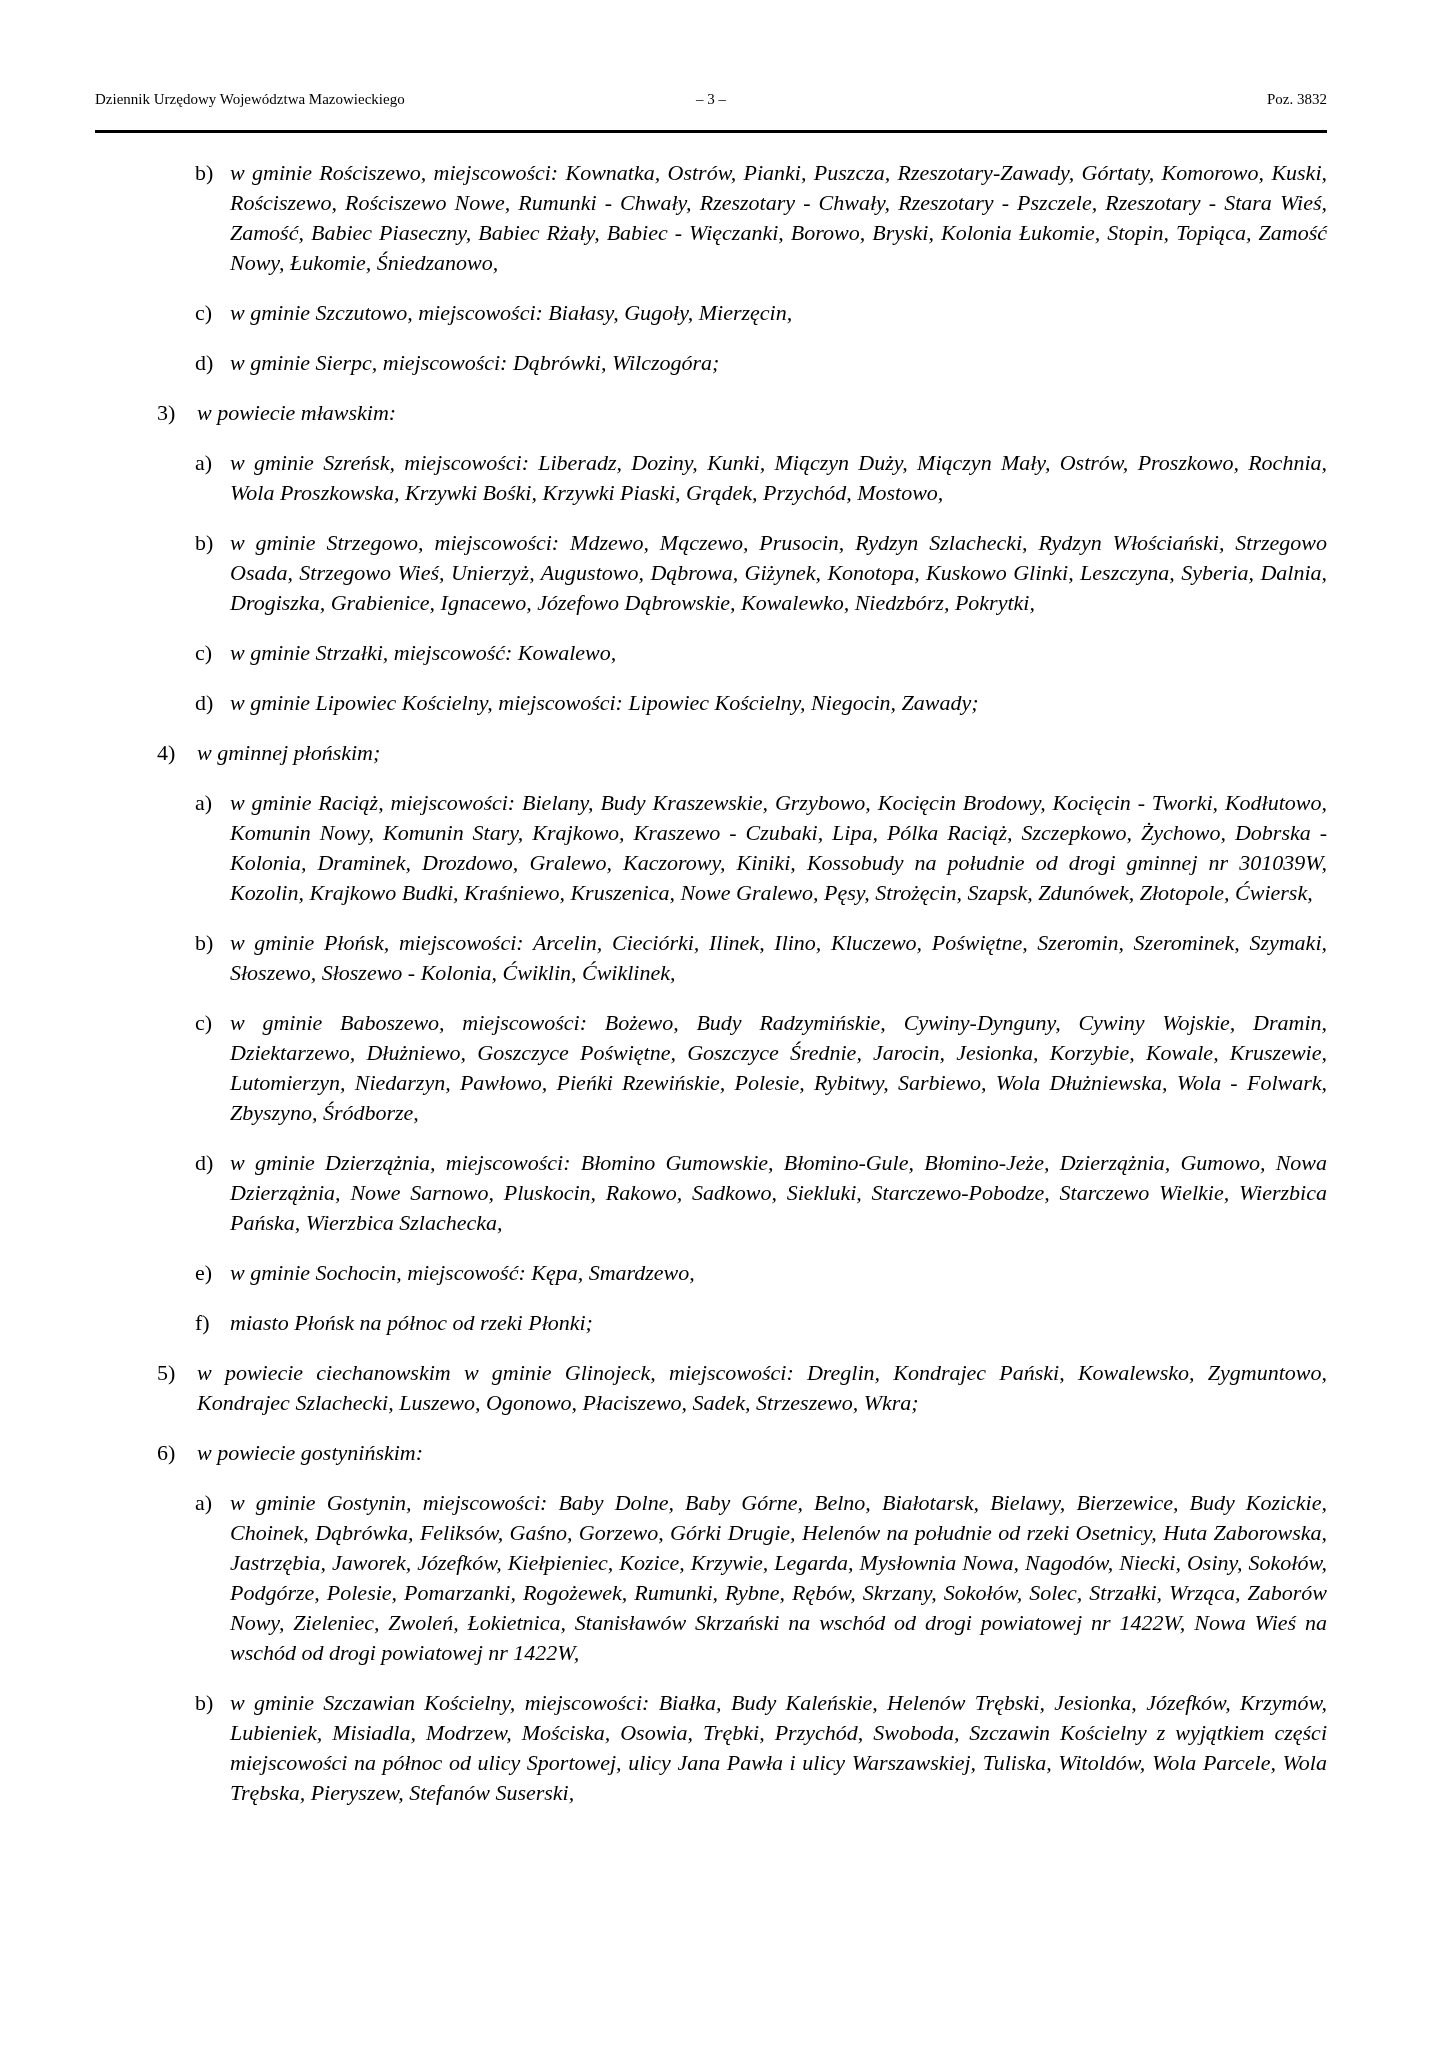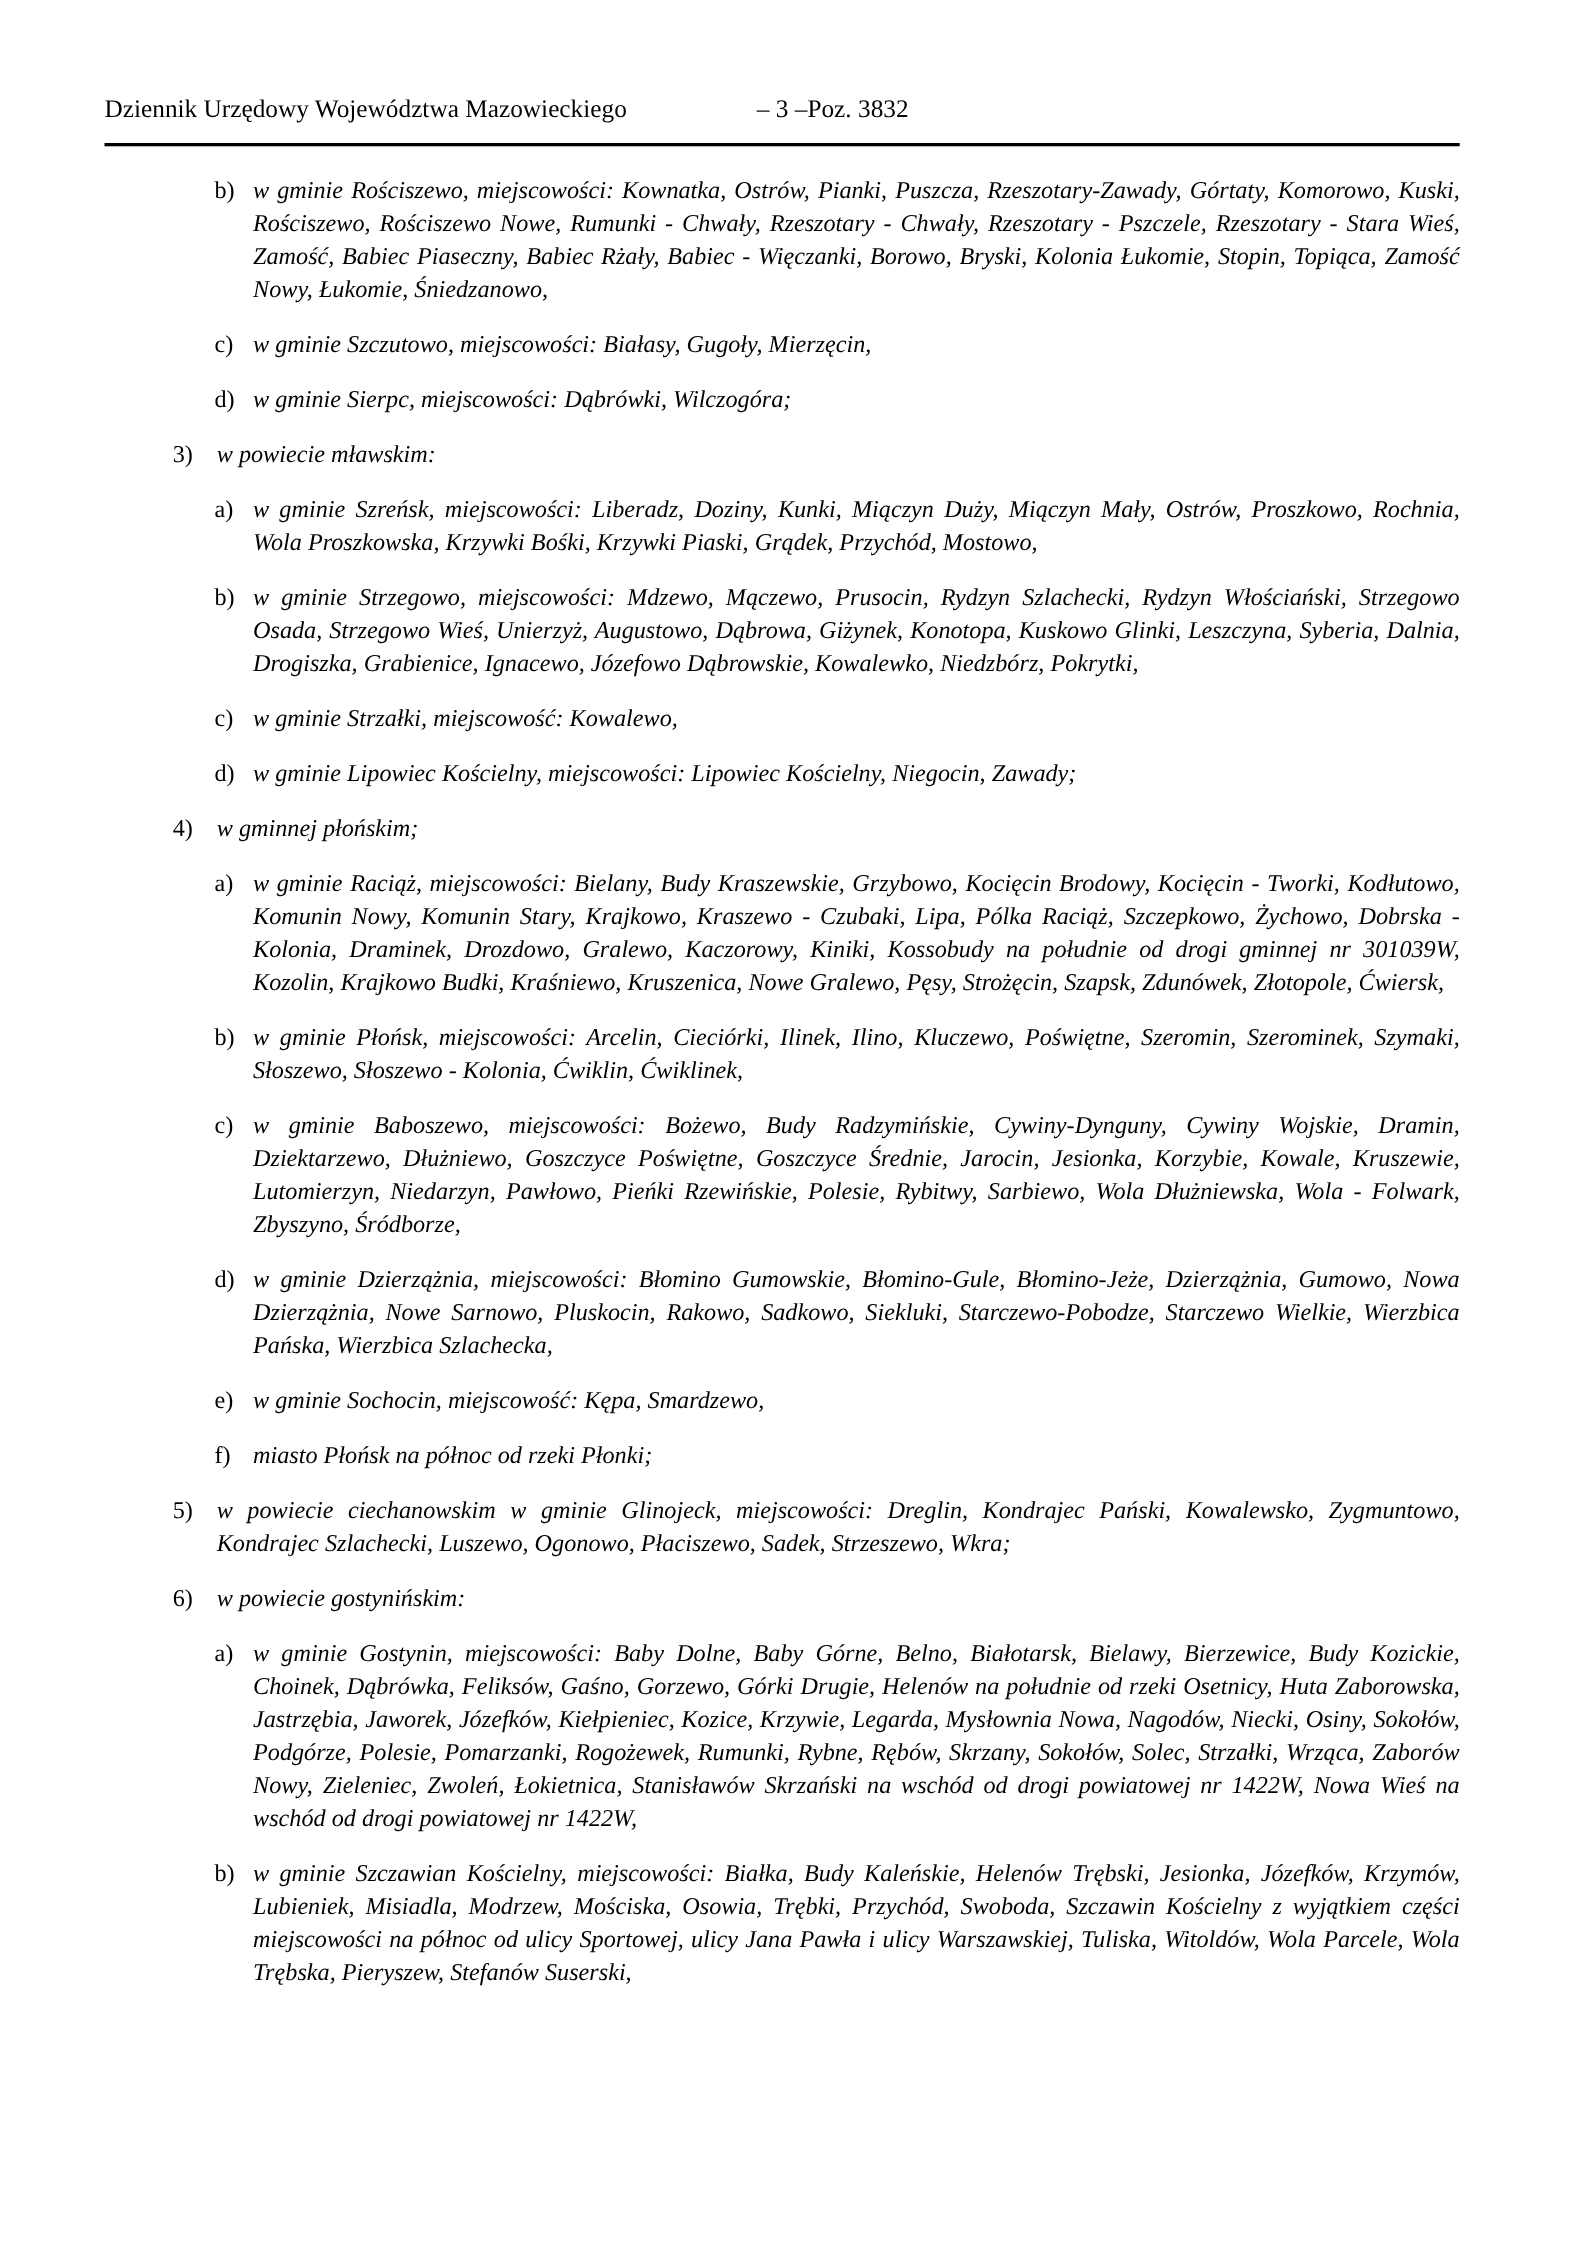--- a/index.html
+++ b/index.html
@@ -16,26 +16,26 @@
     font-family: "Liberation Serif", "DejaVu Serif", serif;
     overflow: hidden;
   }
   .running-header {
     position: absolute;
     top: 86px;
     left: 95px;
     width: 1232px;
     display: flex;
     align-items: baseline;
-    font-size: 23px;
+    font-size: 15px;
     line-height: 26px;
   }
   .running-header .left  { flex: 1; text-align: left; }
   .running-header .mid   { flex: 0 0 auto; text-align: center; }
-  .running-header .right { flex: 1; text-align: left; }
+  .running-header .right { flex: 1; text-align: right; }
   .header-rule {
     position: absolute;
     top: 130px;
     left: 95px;
     width: 1232px;
     height: 3px;
     background: #000000;
   }
   .content {
     position: absolute;

